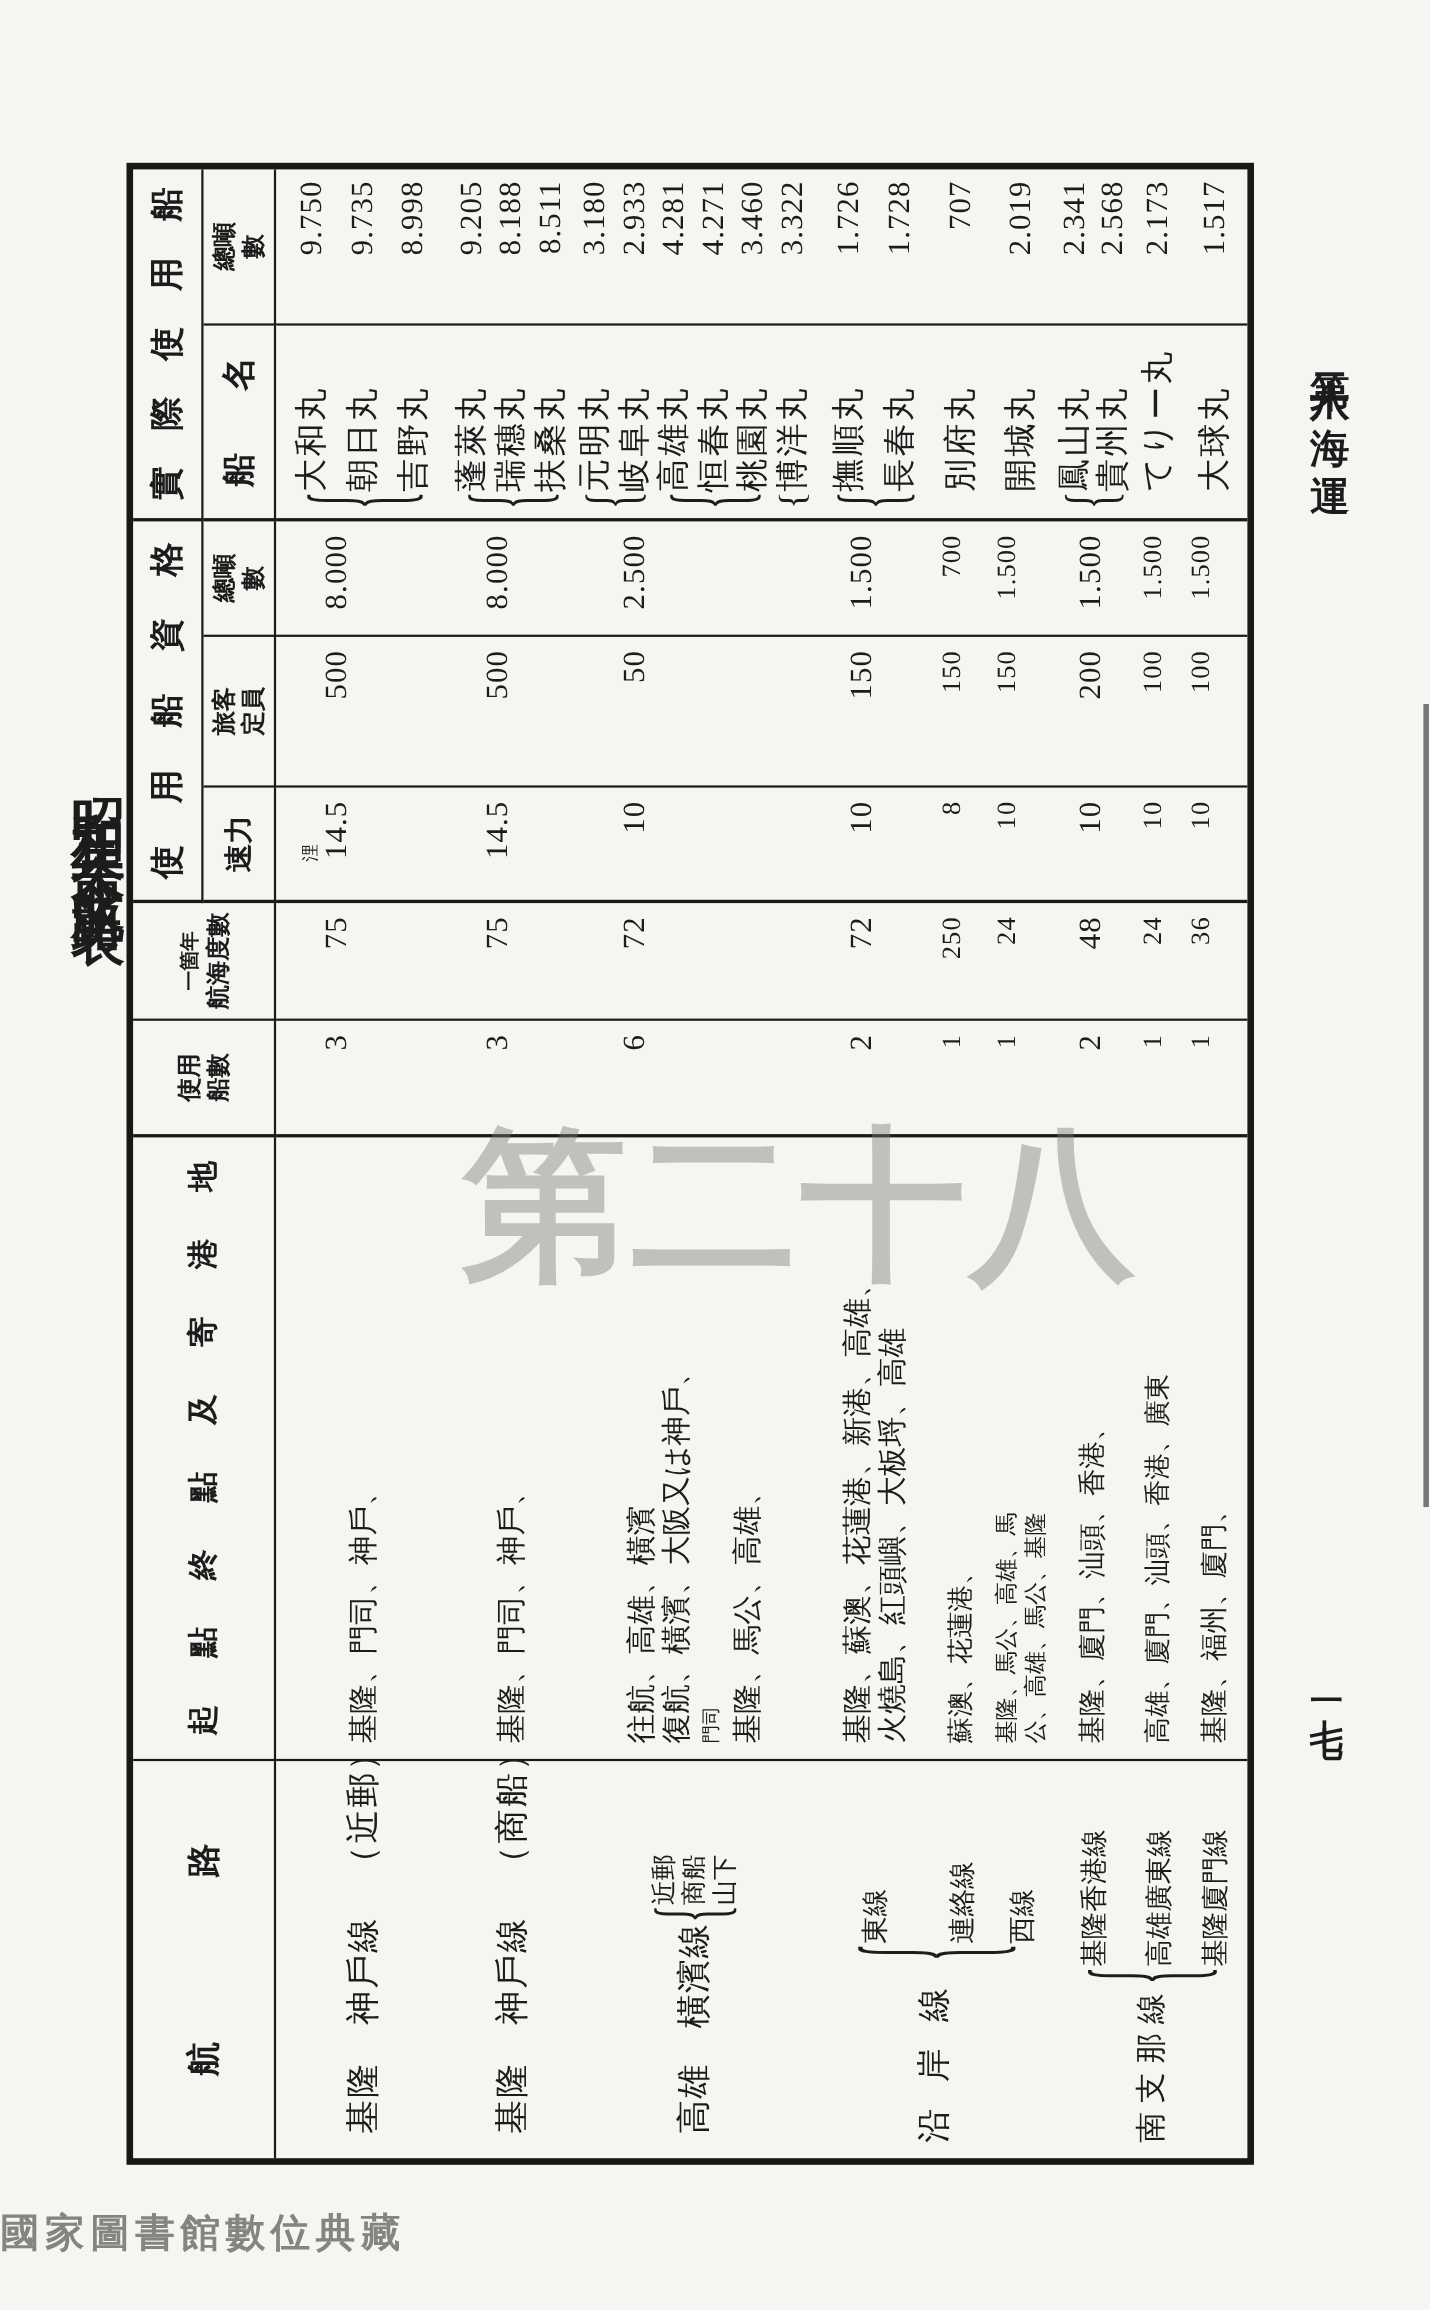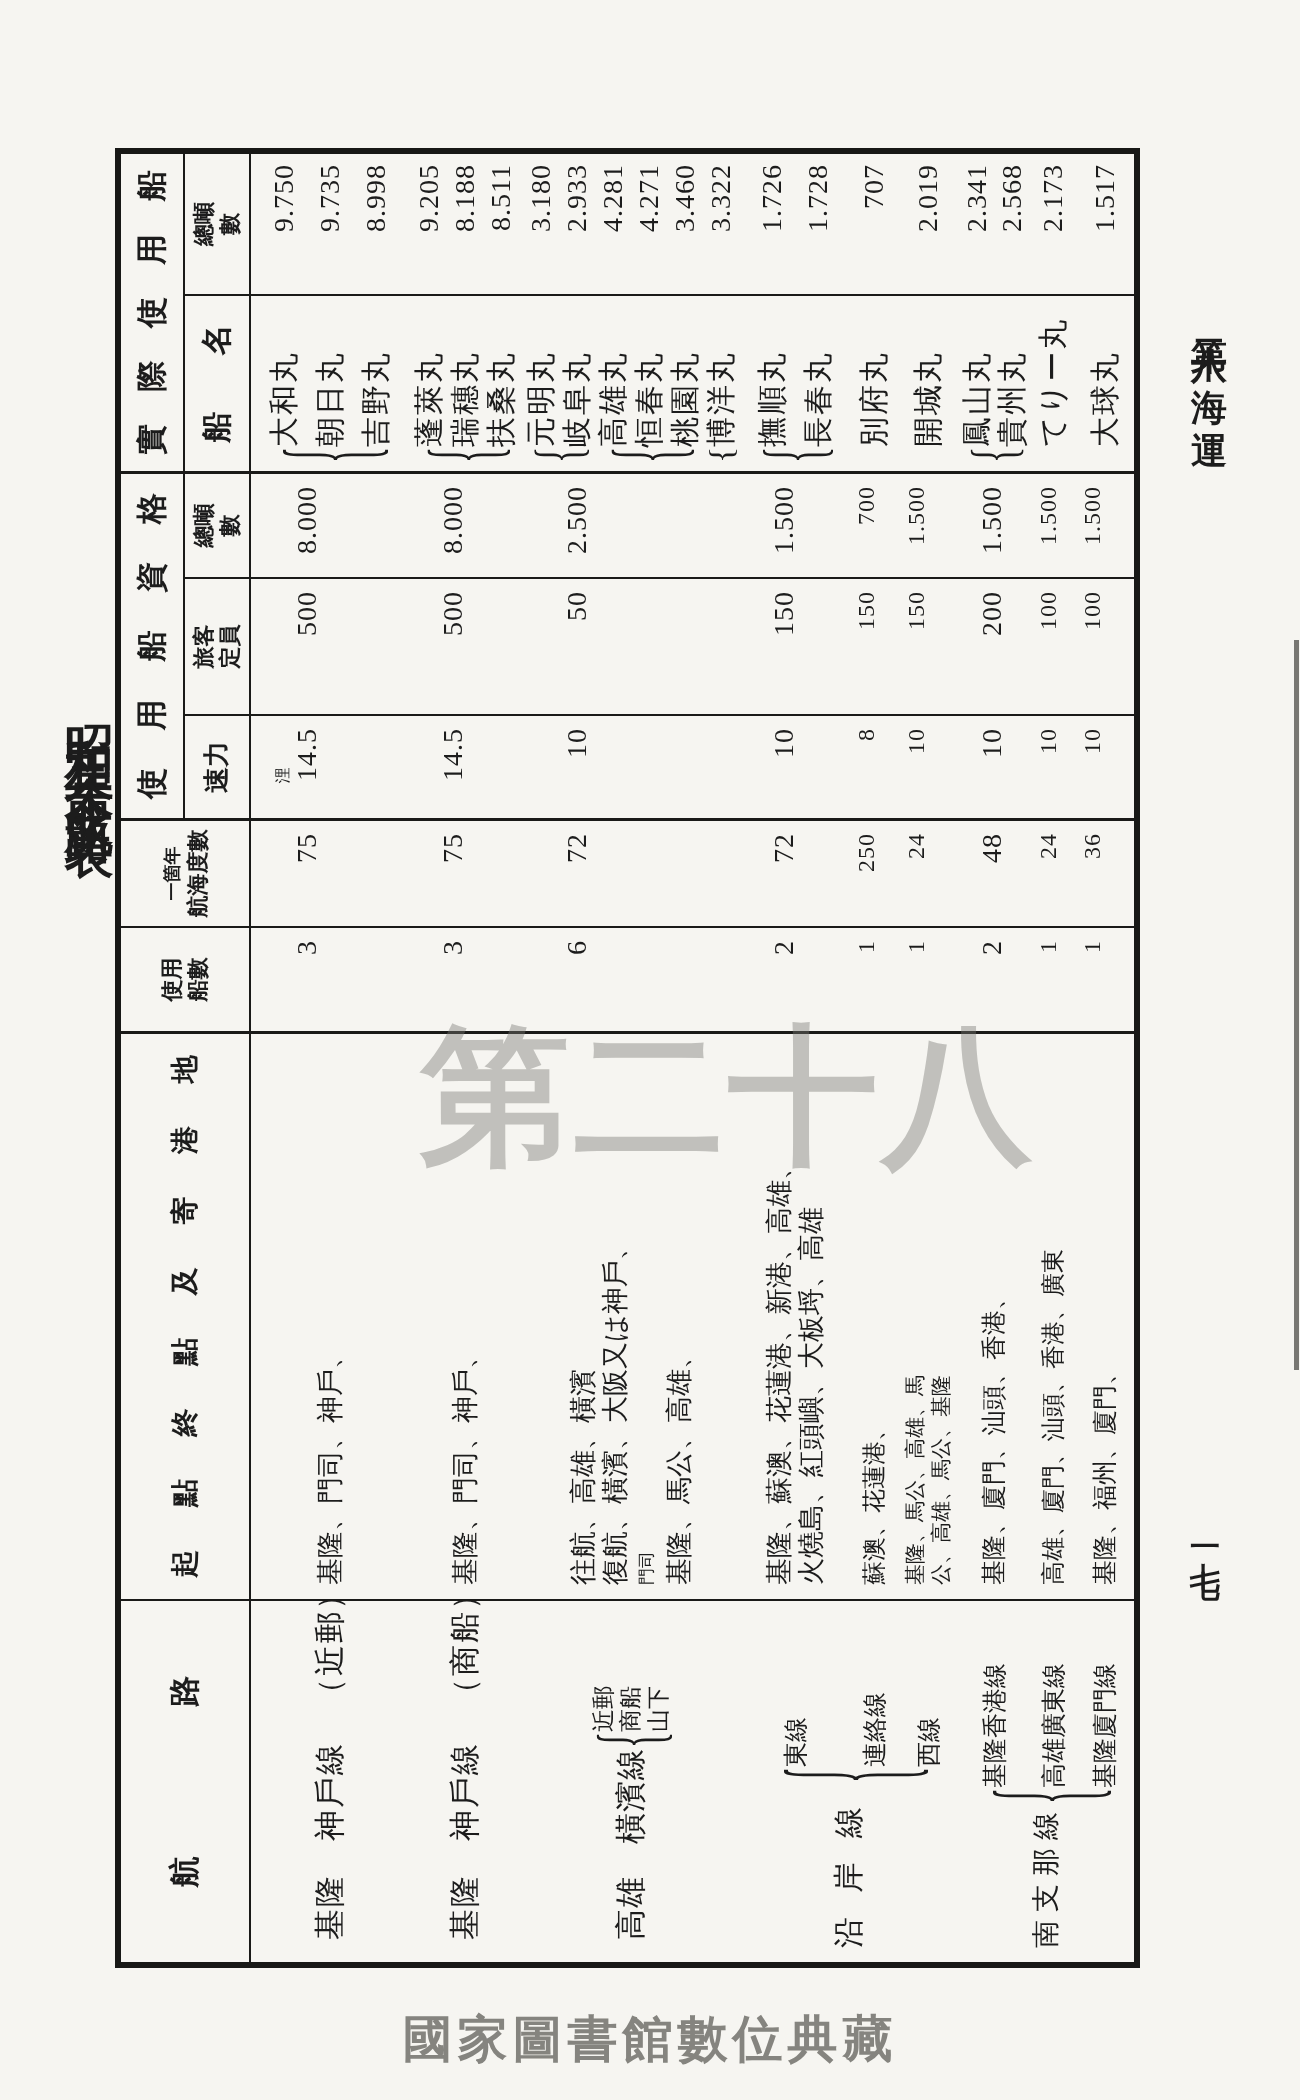--- a/index.html
+++ b/index.html
@@ -56,22 +56,22 @@
     position:absolute;left:1184px;top:310px;
     writing-mode:vertical-rl;text-orientation:upright;
     font-size:36px;letter-spacing:3px;font-weight:bold;
   }
   .pagenum{
     position:absolute;left:1184px;top:1530px;
     writing-mode:vertical-rl;text-orientation:upright;
     font-size:30px;letter-spacing:8px;font-weight:bold;
   }
   .caption{
-    position:absolute;left:0;top:2006px;width:100%;text-align:center;
-    font-size:50px;letter-spacing:5px;color:#85847f;font-weight:bold;
+    position:absolute;left:0;top:2006px;width:100%;
+    font-size:36px;letter-spacing:5px;color:#85847f;font-weight:bold;
   }
   .wm{position:absolute;left:420px;top:1022px;z-index:5;pointer-events:none;}
   .wm-cjk{font-size:150px;font-weight:bold;letter-spacing:4px;
       color:rgba(120,120,114,0.42);line-height:1;}
   .wm-latin{position:absolute;left:448px;top:136px;font-size:40px;
       color:rgba(125,125,118,0.55);letter-spacing:2px;white-space:nowrap;}
   .edge-streak{position:absolute;right:1px;top:640px;width:5px;height:730px;
       background:#34332f;opacity:.65;}
 </style>
 </head>

